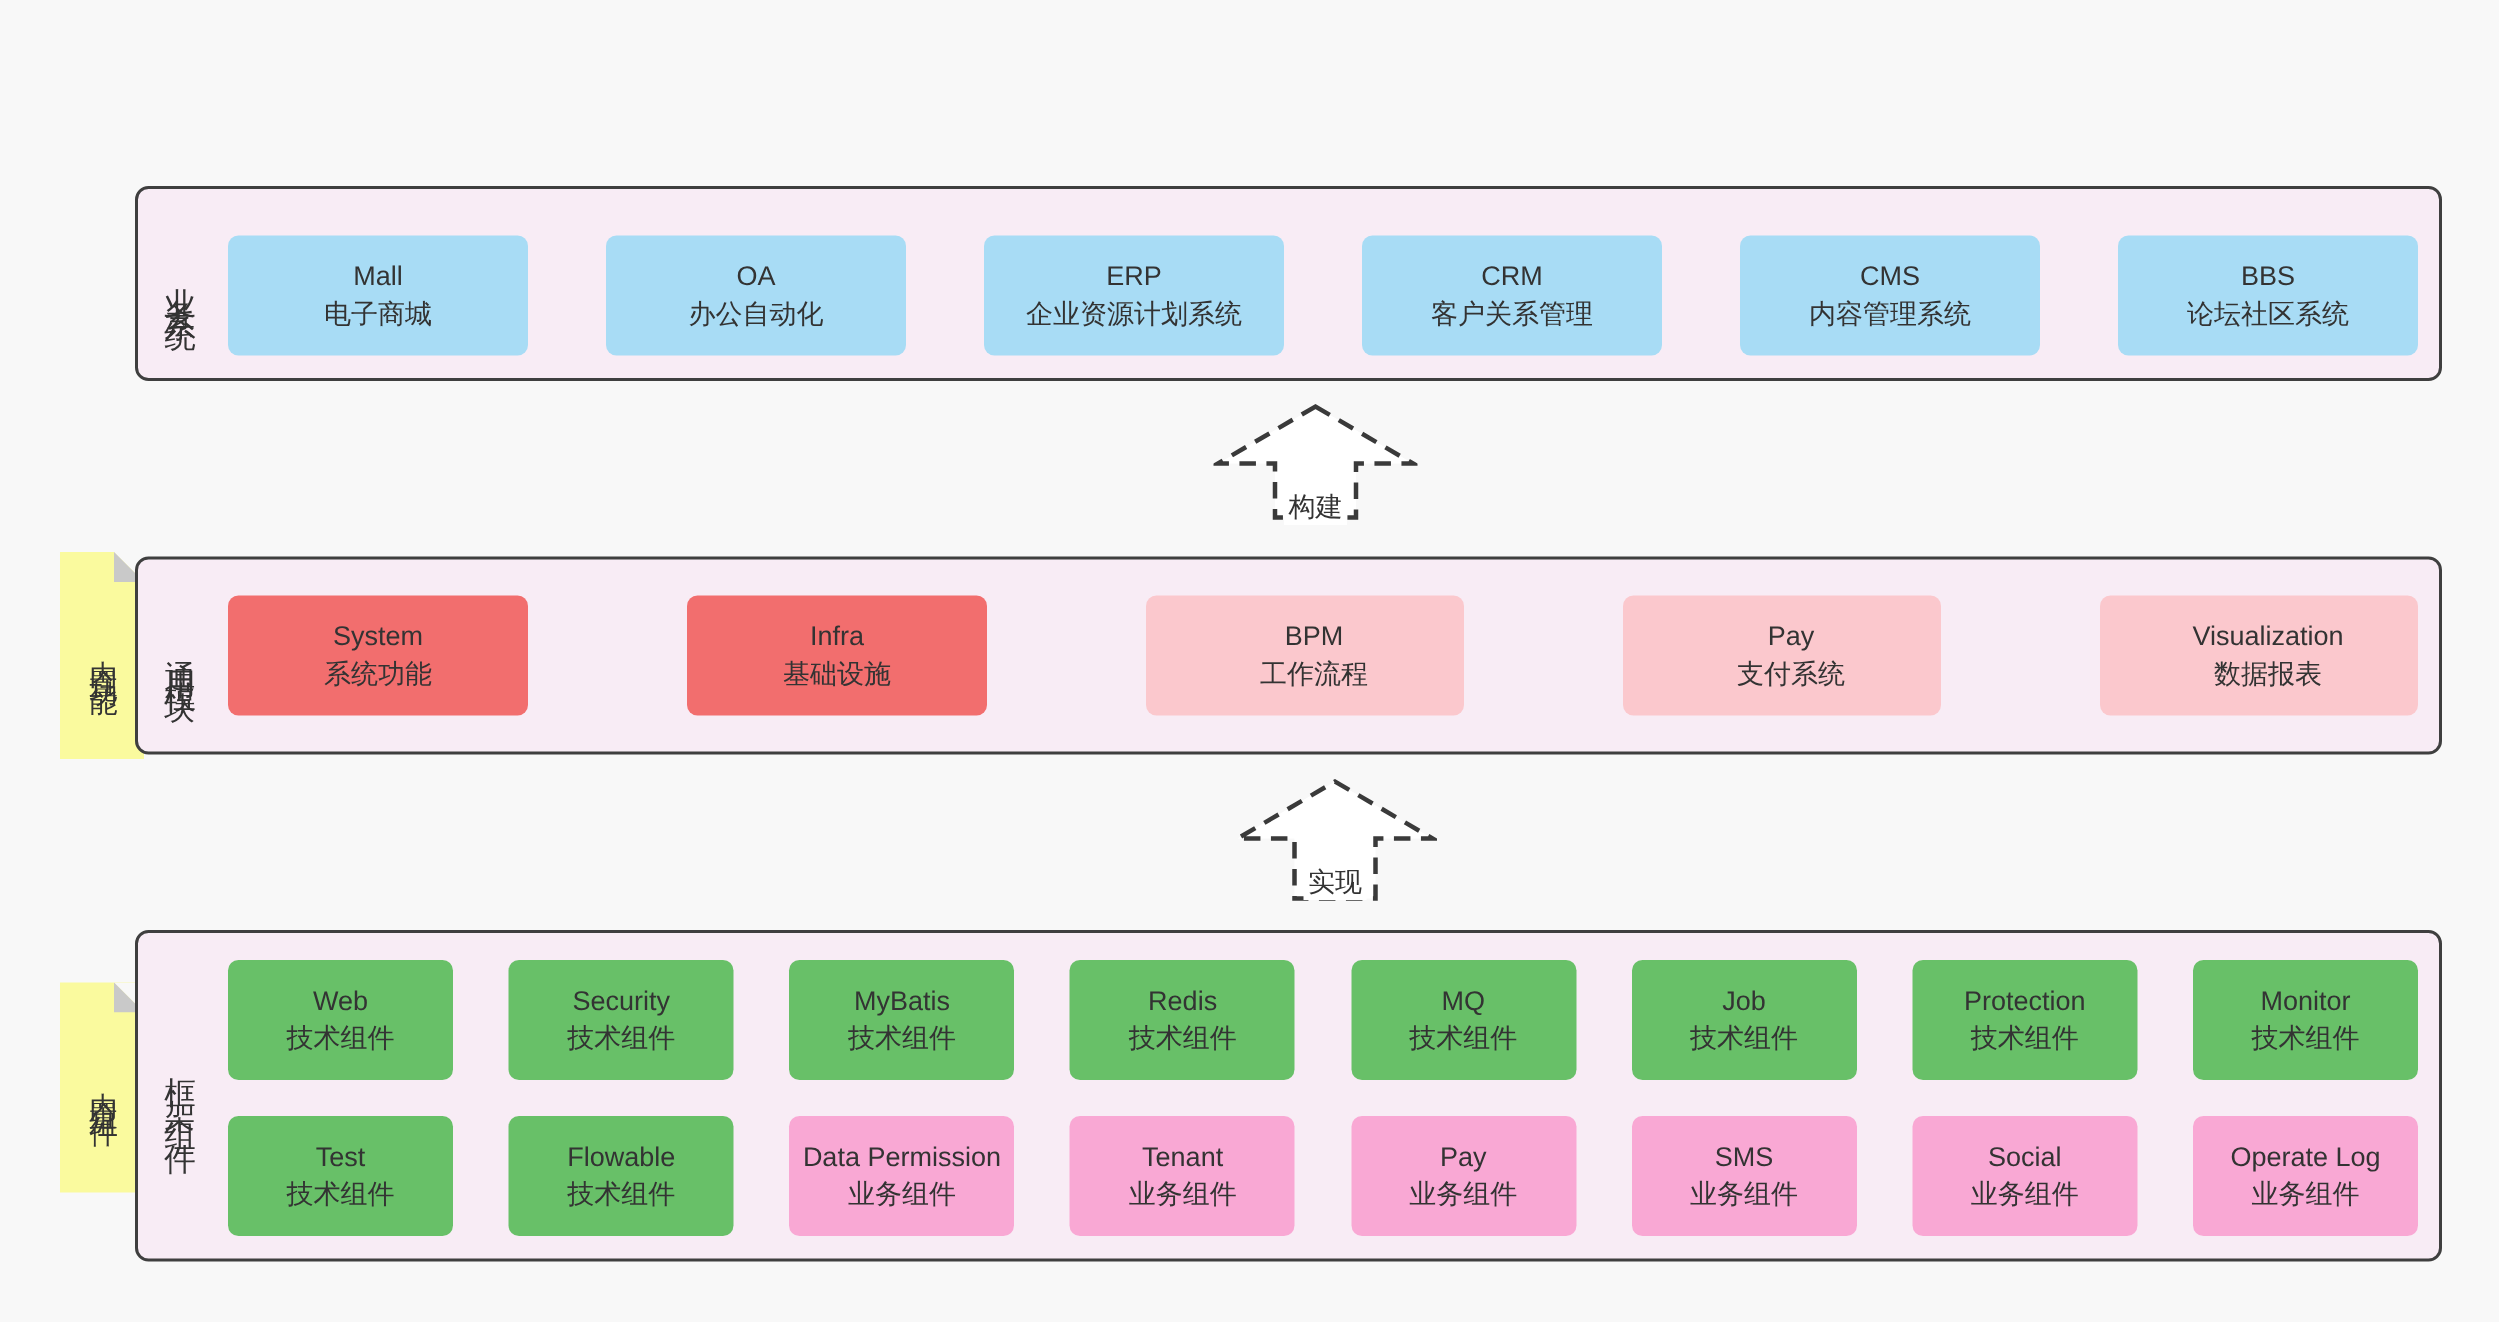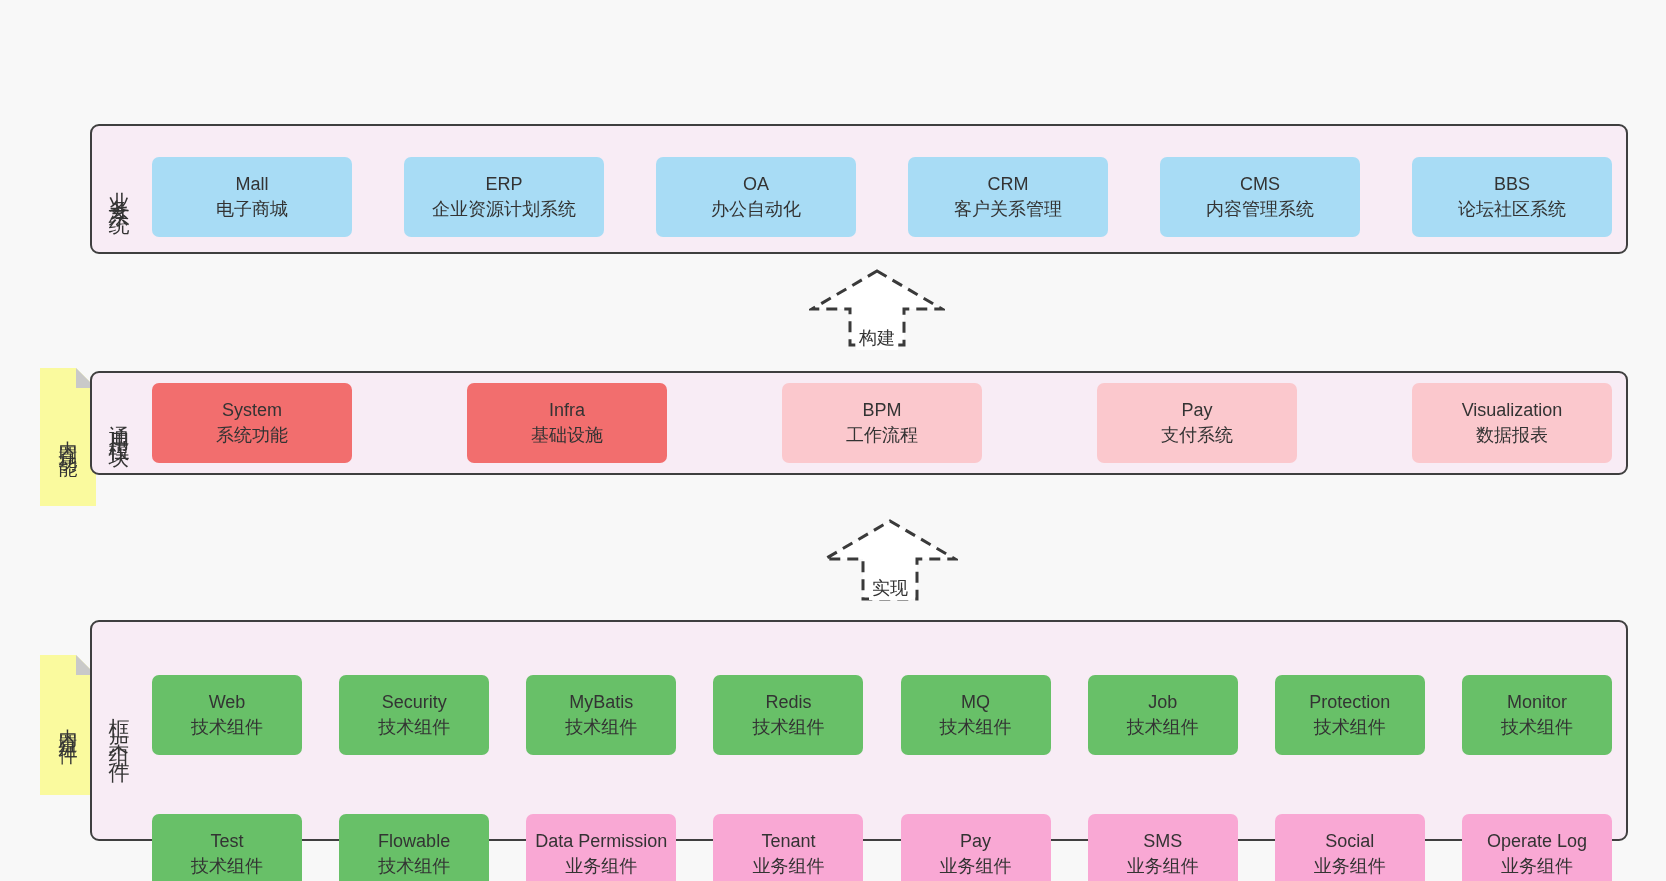--- a/index.html
+++ b/index.html
@@ -13,21 +13,21 @@
   }
   
   .band{
     position:absolute;left:90px;width:1538px;
     background:#f8ecf5;
     border:2px solid #3f3f3f;border-radius:9px;
     box-sizing:border-box;
     z-index:2;
   }
   #band-business{top:124px;height:130px;}
-  #band-modules{top:371px;height:104px;}
+  #band-modules{top:371px;height:132px;}
   #band-components{top:620px;height:221px;}
   .band-label{
     position:absolute;left:13px;top:50%;
     transform:translateY(-50%);
     writing-mode:vertical-rl;text-orientation:upright;
     font-size:21px;letter-spacing:7px;color:#333;
     white-space:nowrap;
   }
   #band-components .band-label{letter-spacing:15px;}
   
@@ -42,24 +42,24 @@
   }
   .rows .box-row{position:static;}
   .box{
     height:80px;border-radius:7px;
     display:flex;flex-direction:column;
     align-items:center;justify-content:center;
     text-align:center;
     font-size:18px;line-height:25px;
   }
   .w200{width:200px;}
-  .w150{width:150px;margin-top:35px;}
+  .w150{width:150px;}
   .blue{background:#a8dcf5;margin-top:16px;}
   .red{background:#f26e6e;}
-  .pink{background:#fbc8cd;}
+  .pink{background:#fbc8cd;padding-left:12px;}
   .green{background:#68c068;}
   .lightgreen{background:#f9a8d4;}
   
   .note{
     position:absolute;left:40px;width:56px;
     background:#fafa9e;z-index:1;
     display:flex;align-items:center;justify-content:center;
   }
   #note-features{top:368px;height:138px;}
   #note-components{top:655px;height:140px;}
@@ -105,26 +105,26 @@
 </div>
 
 <div class="band" id="band-business">
   <span class="band-label">业务系统</span>
   <div class="box-row center-row">
     <div class="box w200 blue">
       <span>Mall</span>
       <span>电子商城</span>
     </div>
     <div class="box w200 blue">
+      <span>OA</span>
+      <span>办公自动化</span>
+    </div>
+    <div class="box w200 blue">
       <span>ERP</span>
       <span>企业资源计划系统</span>
-    </div>
-    <div class="box w200 blue">
-      <span>OA</span>
-      <span>办公自动化</span>
     </div>
     <div class="box w200 blue">
       <span>CRM</span>
       <span>客户关系管理</span>
     </div>
     <div class="box w200 blue">
       <span>CMS</span>
       <span>内容管理系统</span>
     </div>
     <div class="box w200 blue">

